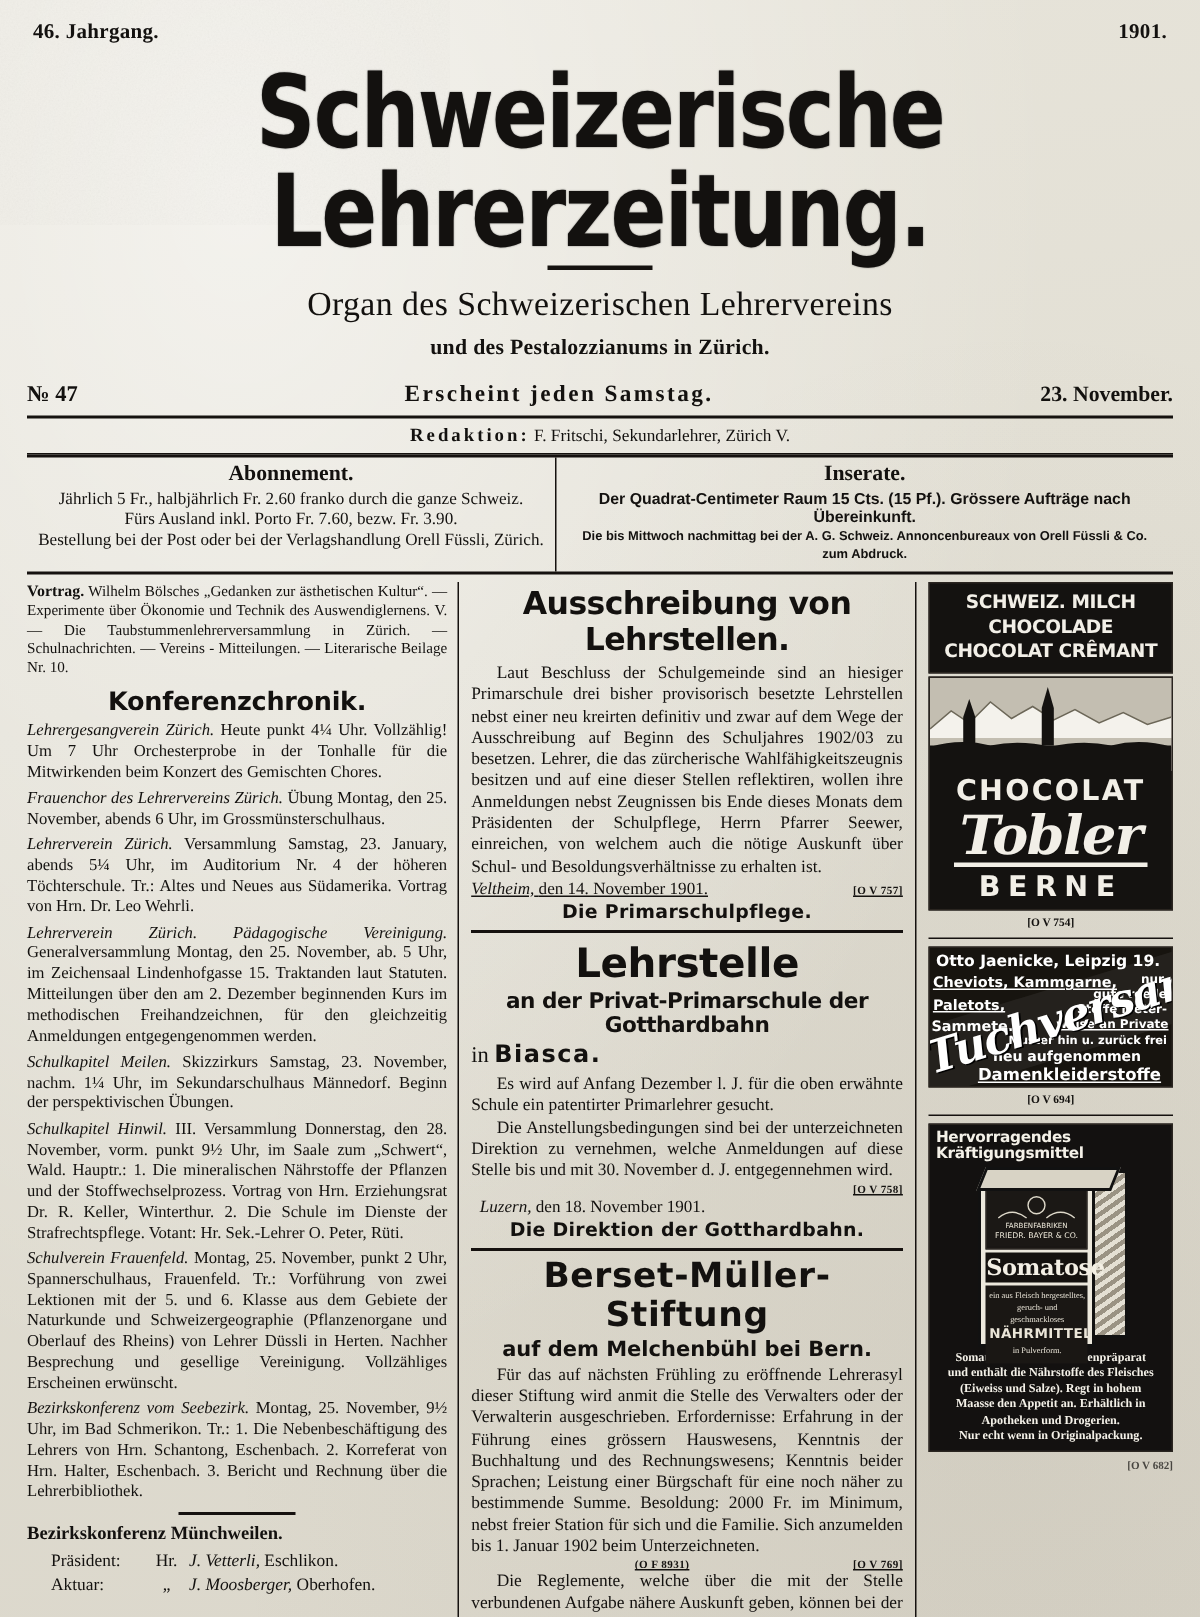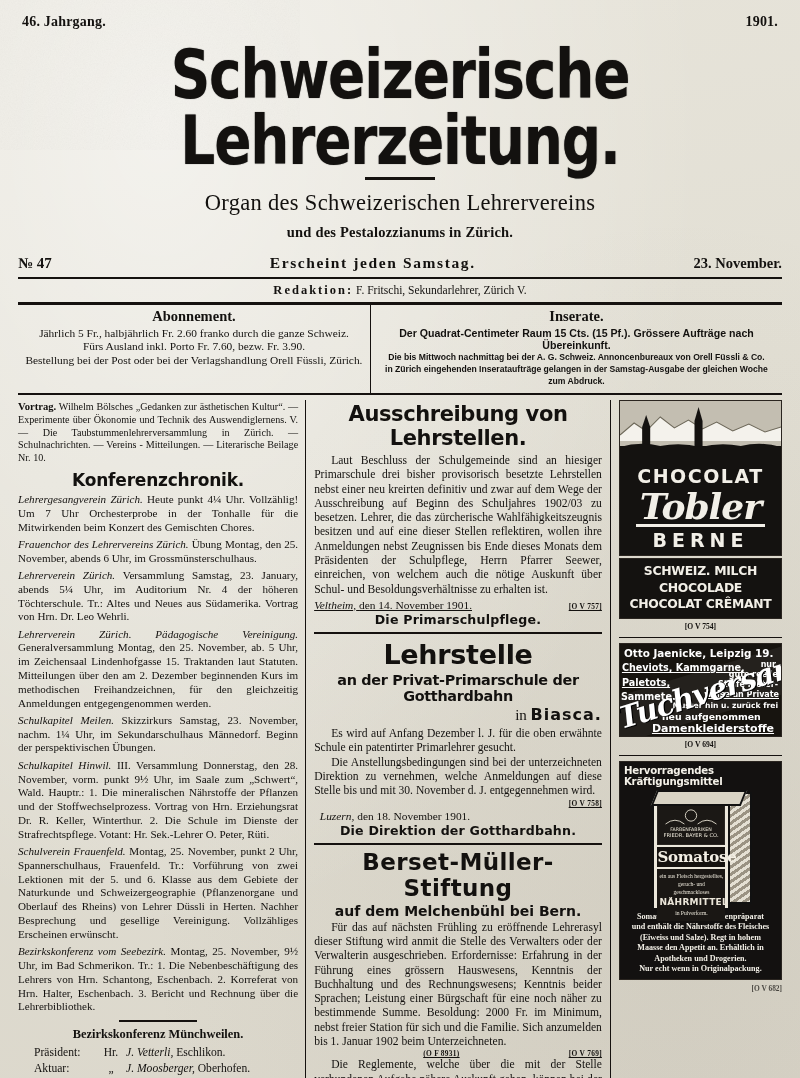--- a/index.html
+++ b/index.html
@@ -60,31 +60,31 @@
   .colB{width:300px;padding:0 8px;border-left:1.4px solid #15110f;border-right:1.4px solid #15110f;}
   .colC{width:170px;padding-left:8px;}
 
   .inhalt{font-size:10.1px;line-height:1.27;text-align:justify;}
   .inhalt b{font-size:10.6px;}
   .kz-hd{text-align:center;font-family:"DejaVu Sans",sans-serif;font-weight:bold;
     font-size:17px;margin:5px 0 3px;letter-spacing:-.2px;}
   .kz{font-size:11.1px;line-height:1.245;text-align:justify;margin:0 0 3.5px;}
   .kz i{font-style:italic;}
   .hr-short{width:78px;height:1.6px;background:#15110f;margin:6px auto 5px;}
-  .bk-hd{text-align:center;font-weight:bold;font-size:12.4px;margin-bottom:3px;}
+  .bk-hd{text-align:left;font-weight:bold;font-size:12.4px;margin-bottom:3px;}
   .offrow{display:flex;font-size:11.6px;line-height:1.42;padding-left:16px;}
   .offrow .lab{width:62px;}
   .offrow .dq{width:30px;text-align:center;}
 
   
   .ad-hd{text-align:center;font-family:"DejaVu Sans",sans-serif;font-weight:bold;}
   .h-aus{font-size:21px;letter-spacing:-.4px;margin:2px 0 4px;}
   .h-lehr{font-size:27px;margin:5px 0 2px;letter-spacing:-.3px;}
   .h-lehr2{font-size:14.4px;margin-bottom:1px;letter-spacing:-.3px;}
-  .h-biasca{text-align:right;font-size:15px;margin-bottom:3px;}
+  .h-biasca{text-align:left;font-size:15px;margin-bottom:3px;}
   .h-biasca b{font-family:"DejaVu Sans",sans-serif;font-size:16px;letter-spacing:1px;}
   .h-bers{font-size:23px;letter-spacing:.4px;margin:4px 0 2px;}
   .h-bers2{font-size:14px;margin-bottom:2px;}
   .bodytext{font-size:11.6px;line-height:1.235;text-align:justify;margin:0;}
   .bodytext.ind{text-indent:17px;}
   .place{font-size:11.4px;margin-top:2px;}
   .place i{font-style:italic;}
   .sigline{text-align:right;font-family:"DejaVu Sans",sans-serif;font-weight:bold;
     font-size:12.6px;margin-top:1px;letter-spacing:.2px;}
   .sigline.ctr{text-align:center;}
@@ -186,21 +186,20 @@
       <div class="abo">
         <div class="ib-title">Abonnement.</div>
         <p>Jährlich 5 Fr., halbjährlich Fr. 2.60 franko durch die ganze Schweiz.</p>
         <p>Fürs Ausland inkl. Porto Fr. 7.60, bezw. Fr. 3.90.</p>
         <p>Bestellung bei der Post oder bei der Verlagshandlung Orell Füssli, Zürich.</p>
       </div>
       <div class="ins">
         <div class="ib-title">Inserate.</div>
         <p class="l1">Der Quadrat-Centimeter Raum 15 Cts. (15 Pf.).  Grössere Aufträge nach Übereinkunft.</p>
         <p class="sm">Die bis Mittwoch nachmittag bei der A. G. Schweiz. Annoncenbureaux von Orell Füssli &amp; Co.</p>
-        <p class="sm">in Zürich eingehenden Inserataufträge gelangen in der Samstag-Ausgabe der gleichen Woche</p>
         <p class="sm">zum Abdruck.</p>
       </div>
     </div>
 
     <div class="cols">
 
       <div class="colA">
         <div class="inhalt">
           <b>Vortrag.</b>
           <span>Wilhelm Bölsches „Gedanken zur ästhetischen Kultur“. — Experimente über Ökonomie und Technik des Auswendiglernens. V. — Die Taubstummenlehrerversammlung in Zürich. — Schulnachrichten. — Vereins - Mitteilungen. — Literarische Beilage Nr. 10.</span>
@@ -300,41 +299,41 @@
           <span></span>
           <span class="refcode">(O F 8931)</span>
           <span class="refcode">[O V 769]</span>
         </div>
         <p class="bodytext ind">Die Reglemente, welche über die mit der Stelle verbundenen Aufgabe nähere Auskunft geben, können bei der Kanzlei des eidgen. Departements des Innern bezogen werden.</p>
 
       </div>
 
       <div class="colC">
 
+        <div class="adbox tobler2">
+          <div>SCHWEIZ. MILCH CHOCOLADE</div>
+          <div>CHOCOLAT CRÊMANT</div>
+        </div>
         <div class="adbox tobler">
           <div class="sky">
             <svg width="100%" height="100%" viewBox="0 0 160 62" preserveAspectRatio="none">
               <rect width="160" height="62" fill="#c3beb1"></rect>
               <path d="M0 34 L14 22 L26 30 L40 16 L54 27 L68 19 L82 28 L96 21 L112 30 L128 23 L144 31 L160 26 L160 40 L0 40 Z" fill="#f4f2ec"></path>
               <path d="M0 34 L14 22 L26 30 L40 16 L54 27 L68 19 L82 28 L96 21 L112 30 L128 23 L144 31 L160 26" fill="none" stroke="#6c6758" stroke-width="1"></path>
               <path d="M0 45 L160 45 L160 62 L0 62 Z" fill="#141210"></path>
               <path d="M22 45 L22 26 L26 14 L30 26 L30 45 Z" fill="#141210"></path>
               <path d="M74 45 L74 20 L78 6 L82 20 L82 45 Z" fill="#141210"></path>
               <path d="M0 46 Q20 40 40 45 Q60 41 80 46 Q100 41 120 45 Q140 40 160 46 L160 62 L0 62 Z" fill="#141210"></path>
             </svg>
           </div>
           <div class="tobler-word">CHOCOLAT</div>
           <div class="tobler-script">
               <u>Tobler</u>
             </div>
           <div class="tobler-berne">BERNE</div>
-        </div>
-        <div class="adbox tobler2">
-          <div>SCHWEIZ. MILCH CHOCOLADE</div>
-          <div>CHOCOLAT CRÊMANT</div>
         </div>
         <div class="code-ctr">[O V 754]</div>
 
         <div class="adrule"></div>
 
         <div class="adbox jaenicke">
           <div class="jn-band"></div>
           <div class="jn-l" style="left:4px;top:3px;font-size:10.4px">Otto Jaenicke, Leipzig 19.</div>
           <div class="jn-l" style="left:2px;top:18px;font-size:9.6px;text-decoration:underline">Cheviots, Kammgarne,</div>
           <div class="jn-l" style="left:2px;top:33px;font-size:9.6px;text-decoration:underline">Paletots,</div>

